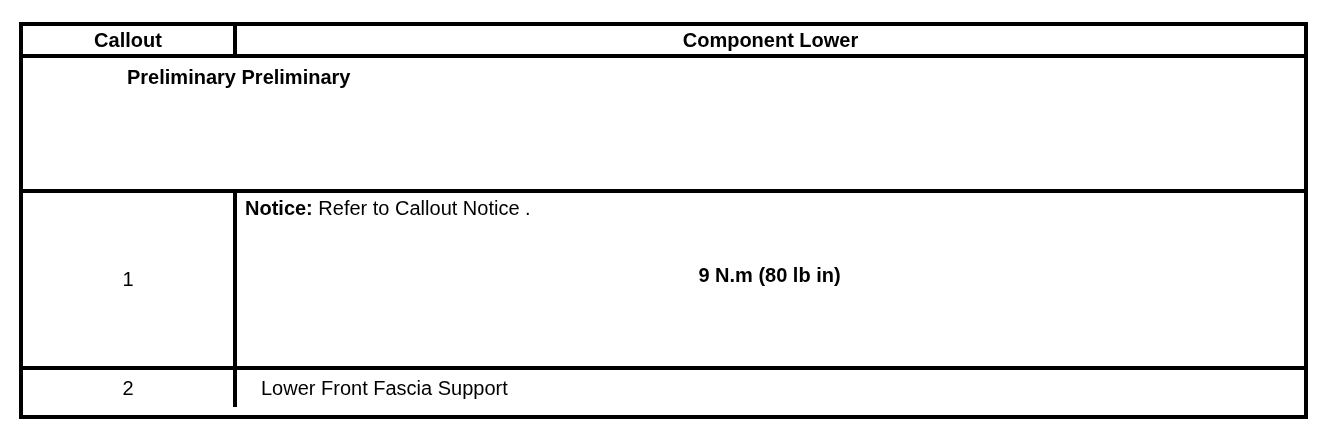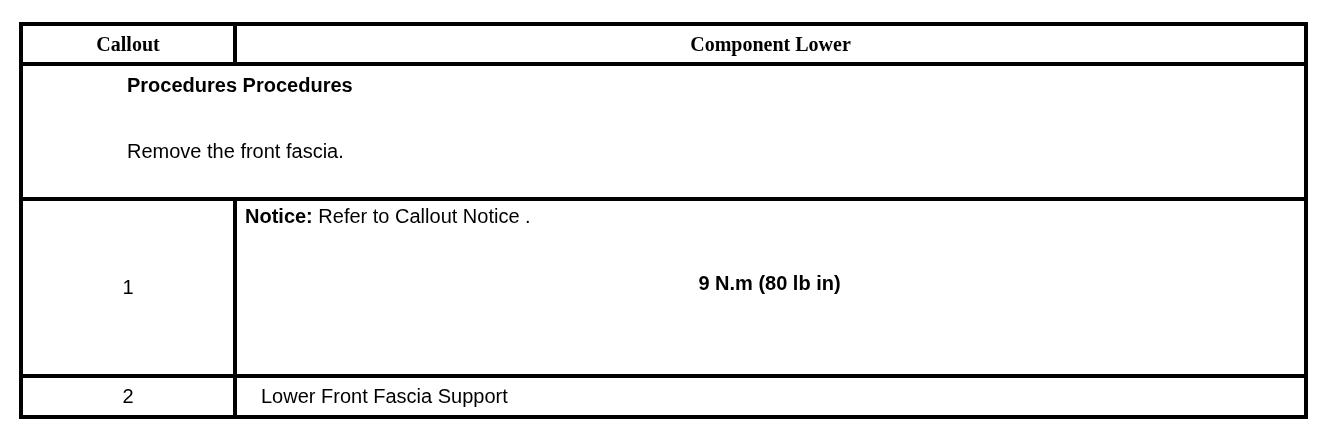--- a/index.html
+++ b/index.html
@@ -28,21 +28,21 @@
     font-size: 20px;
     display: flex;
     flex-direction: column;
   }
   .row {
     display: flex;
     flex-direction: row;
     border-bottom: 4px solid #000000;
   }
   .row:last-child { border-bottom: none; }
-  .header-row { height: 40px; font-family: Liberation Serif, serif; }
+  .header-row { height: 32px; }
   .prelim-row  { height: 135px; }
   .row-1       { height: 177px; }
   .row-2       { height: 37px; }
 
   .col1 {
     width: 214px;
     flex: 0 0 214px;
     border-right: 4px solid #000000;
     display: flex;
     align-items: center;
@@ -91,22 +91,21 @@
 <div class="canvas">
   <div class="doc-table">
 
     <div class="row header-row">
       <div class="col1 header-cell">Callout</div>
       <div class="col2 header-cell">Component Lower</div>
     </div>
 
     <div class="row prelim-row">
       <div class="prelim-cell">
-        <p class="prelim-title">Procedures Procedures</p>
-        <p class="prelim-step">Remove the front fascia.</p>
+        <p class="prelim-title">Preliminary Preliminary</p>
       </div>
     </div>
 
     <div class="row row-1">
       <div class="col1">1</div>
       <div class="col2 component-cell">
         <p><span class="bold">Notice:</span><span> Refer to Callout Notice .</span></p>
         <p class="bold">9 N.m (80 lb in)</p>
       </div>
     </div>

